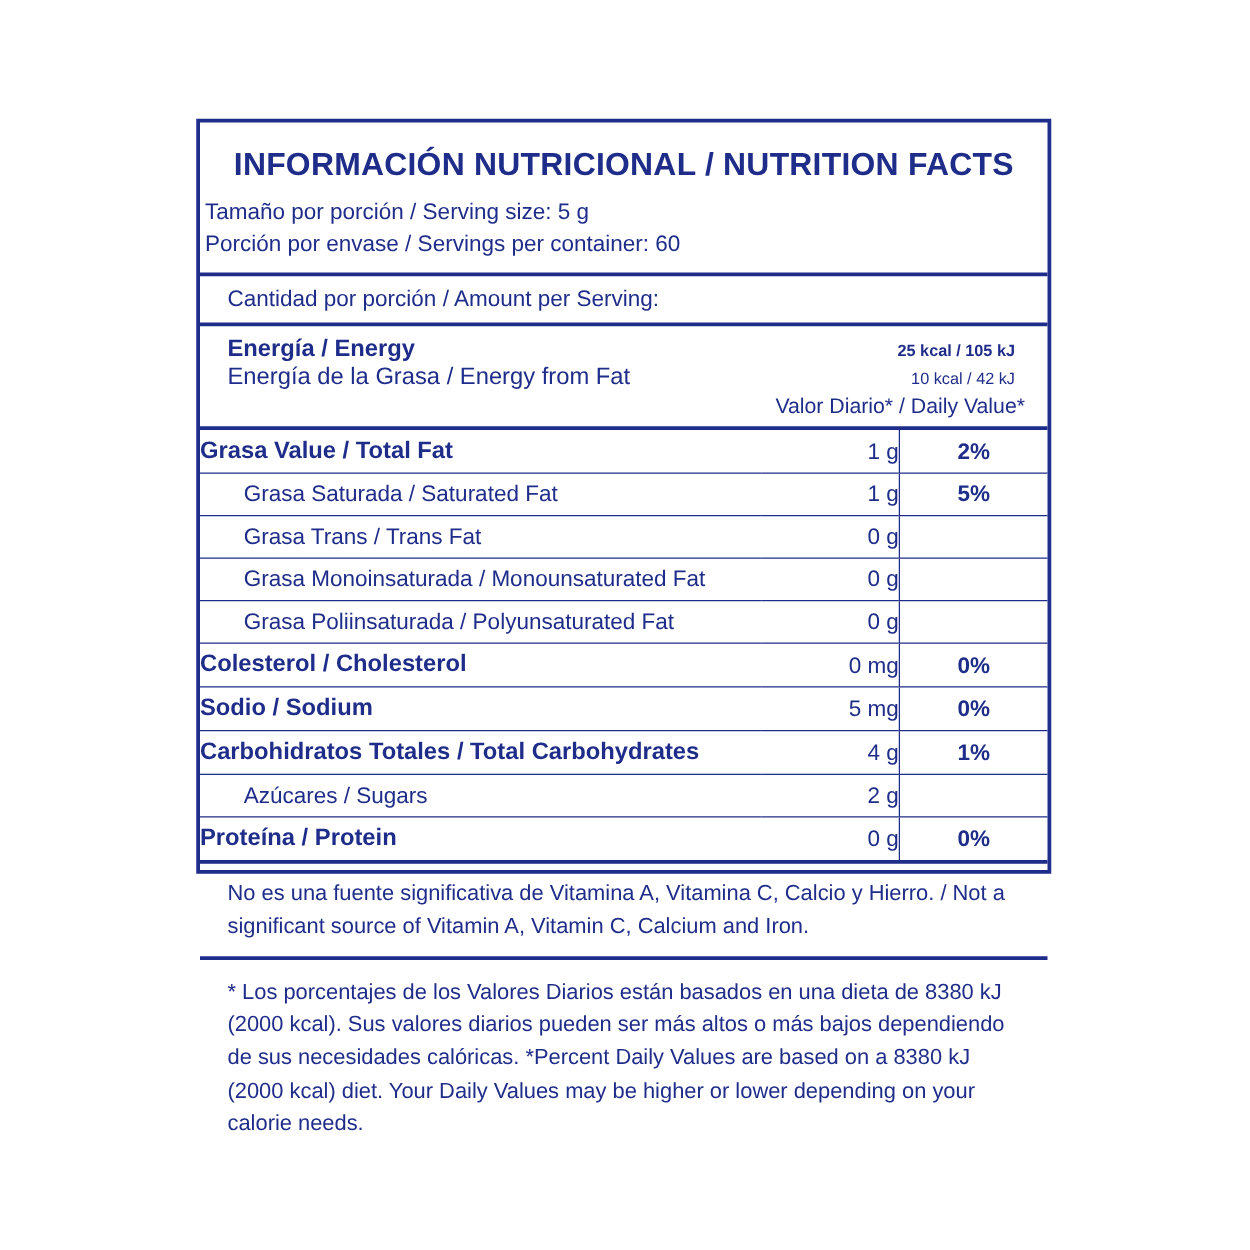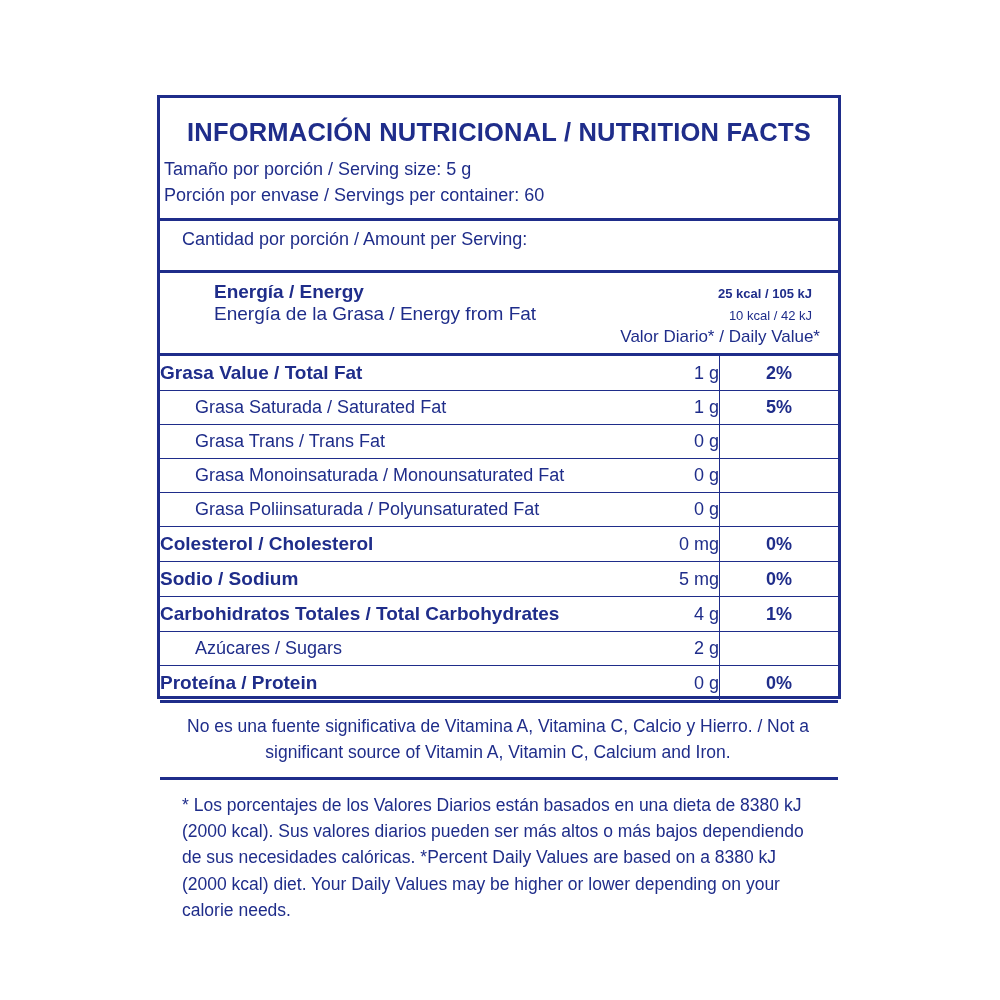--- a/index.html
+++ b/index.html
@@ -40,30 +40,29 @@
   .serving {
     font-size: 18px;
     line-height: 1.45;
     padding: 0 0 10px 4px;
   }
   .rule {
     border-top: 3px solid #1f2d8a;
   }
   .amount-row {
     font-size: 18px;
-    padding: 8px 0 20px 22px;
+    padding: 8px 0 8px 22px;
   }
   .energy-block {
     padding: 8px 0 6px 0;
   }
   .energy-line {
     display: flex;
     align-items: baseline;
     padding: 0 8px 0 22px;
-    margin-left: 32px;
   }
   .energy-line .lbl {
     flex: 1 1 auto;
     font-size: 19px;
   }
   .energy-line .lbl.bold {
     font-weight: bold;
   }
   .energy-line .val {
     flex: 0 0 auto;
@@ -115,21 +114,20 @@
     border-left: 1.5px solid #1f2d8a;
   }
   .tbl-wrap {
     border-top: 3px solid #1f2d8a;
     border-bottom: 3px solid #1f2d8a;
   }
   .note {
     font-size: 17.5px;
     line-height: 1.45;
     padding: 11px 24px 12px 22px;
-    text-align: center;
   }
   .footnote {
     font-size: 17.5px;
     line-height: 1.5;
     padding: 12px 24px 12px 22px;
   }
   .sep3 {
     border-top: 3px solid #1f2d8a;
   }
 </style>

